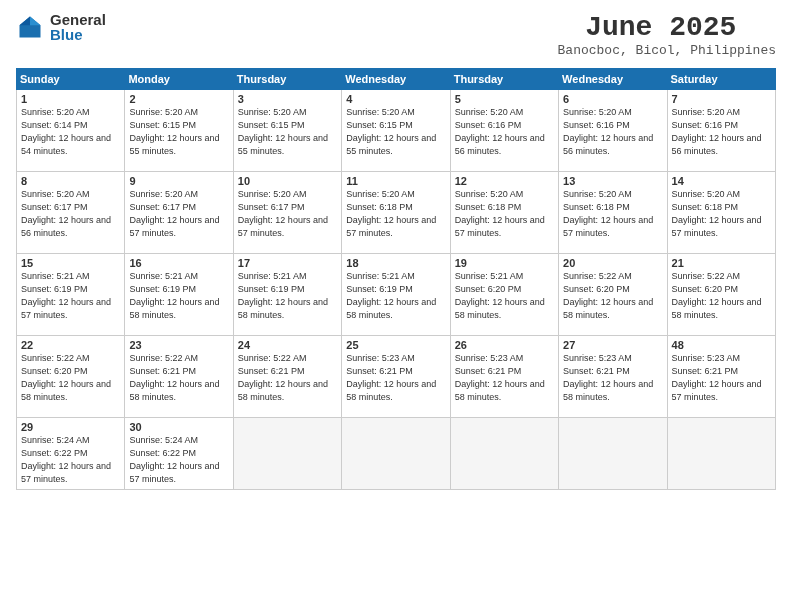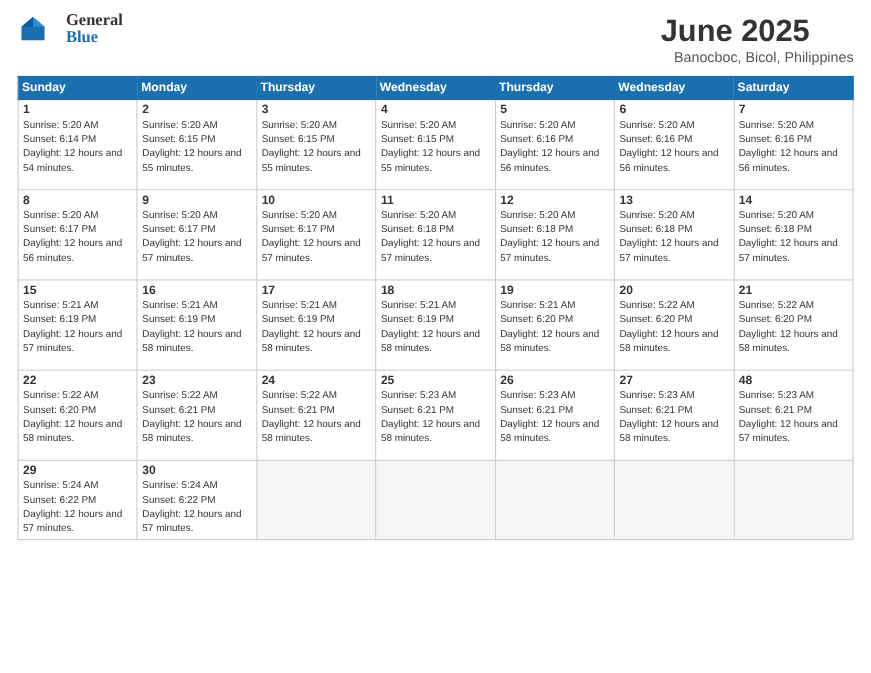--- a/index.html
+++ b/index.html
@@ -17,22 +17,22 @@
       background: #fff;
     }
     .header {
       display: flex;
       justify-content: space-between;
       align-items: flex-start;
       margin-bottom: 10px;
     }
     .logo {
       display: flex;
-      gap: 16px;
-      font-family: Liberation Serif, serif;
+      align-items: center;
+      gap: 6px;
     }
     .logo-text {
       display: flex;
       flex-direction: column;
       line-height: 1;
     }
     .logo-general {
       font-size: 15px;
       font-weight: bold;
       color: #333;
@@ -40,21 +40,22 @@
     .logo-blue {
       font-size: 15px;
       font-weight: bold;
       color: #1a6faf;
     }
     .logo-icon {
       width: 28px;
       height: 28px;
     }
     .title-block {
-      text-align: left;
+      text-align: center;
+      font-family: Liberation Mono, monospace;
     }
     .title-month {
       font-size: 28px;
       font-weight: bold;
       color: #333;
     }
     .title-location {
       font-size: 13px;
       color: #555;
       padding-left: 12px;

